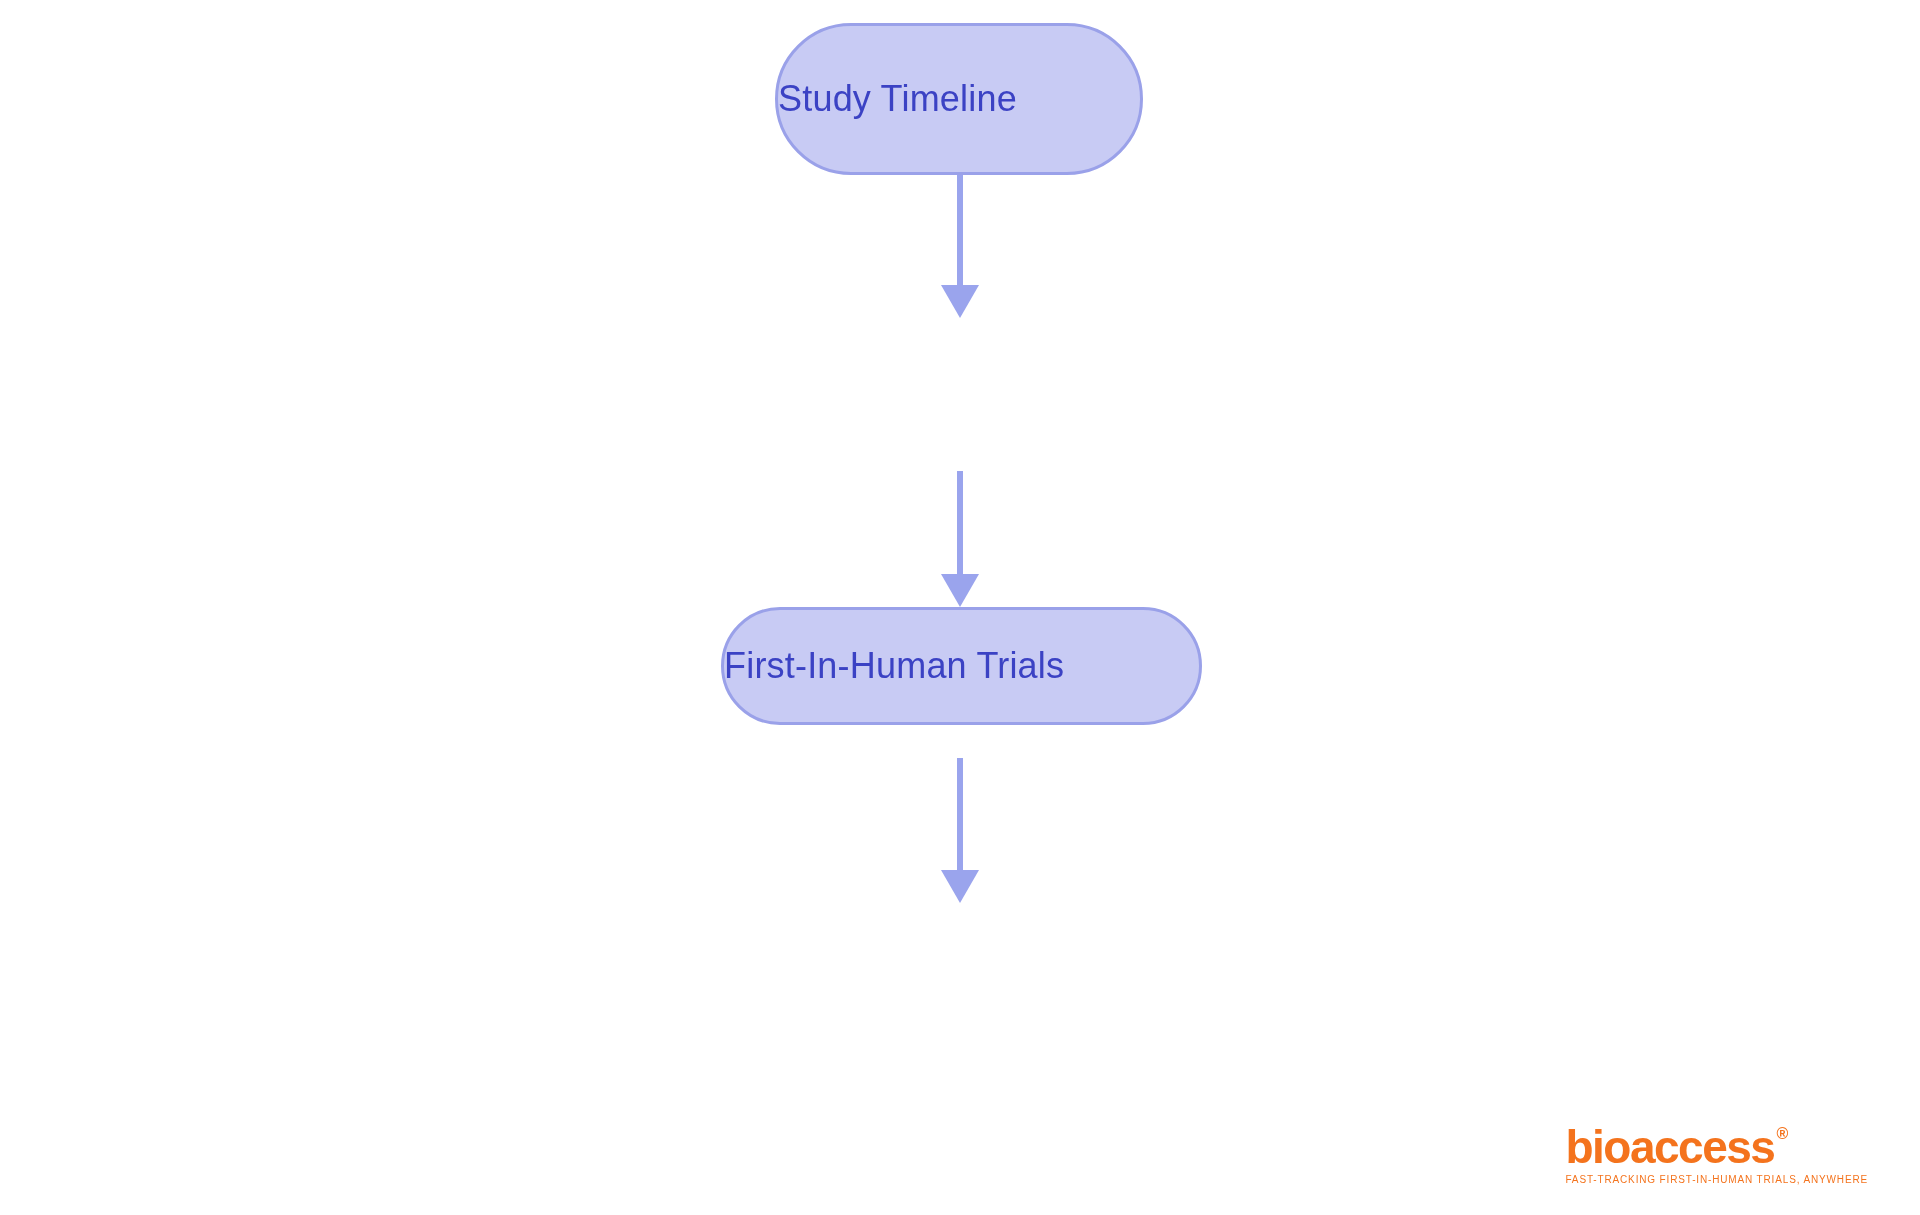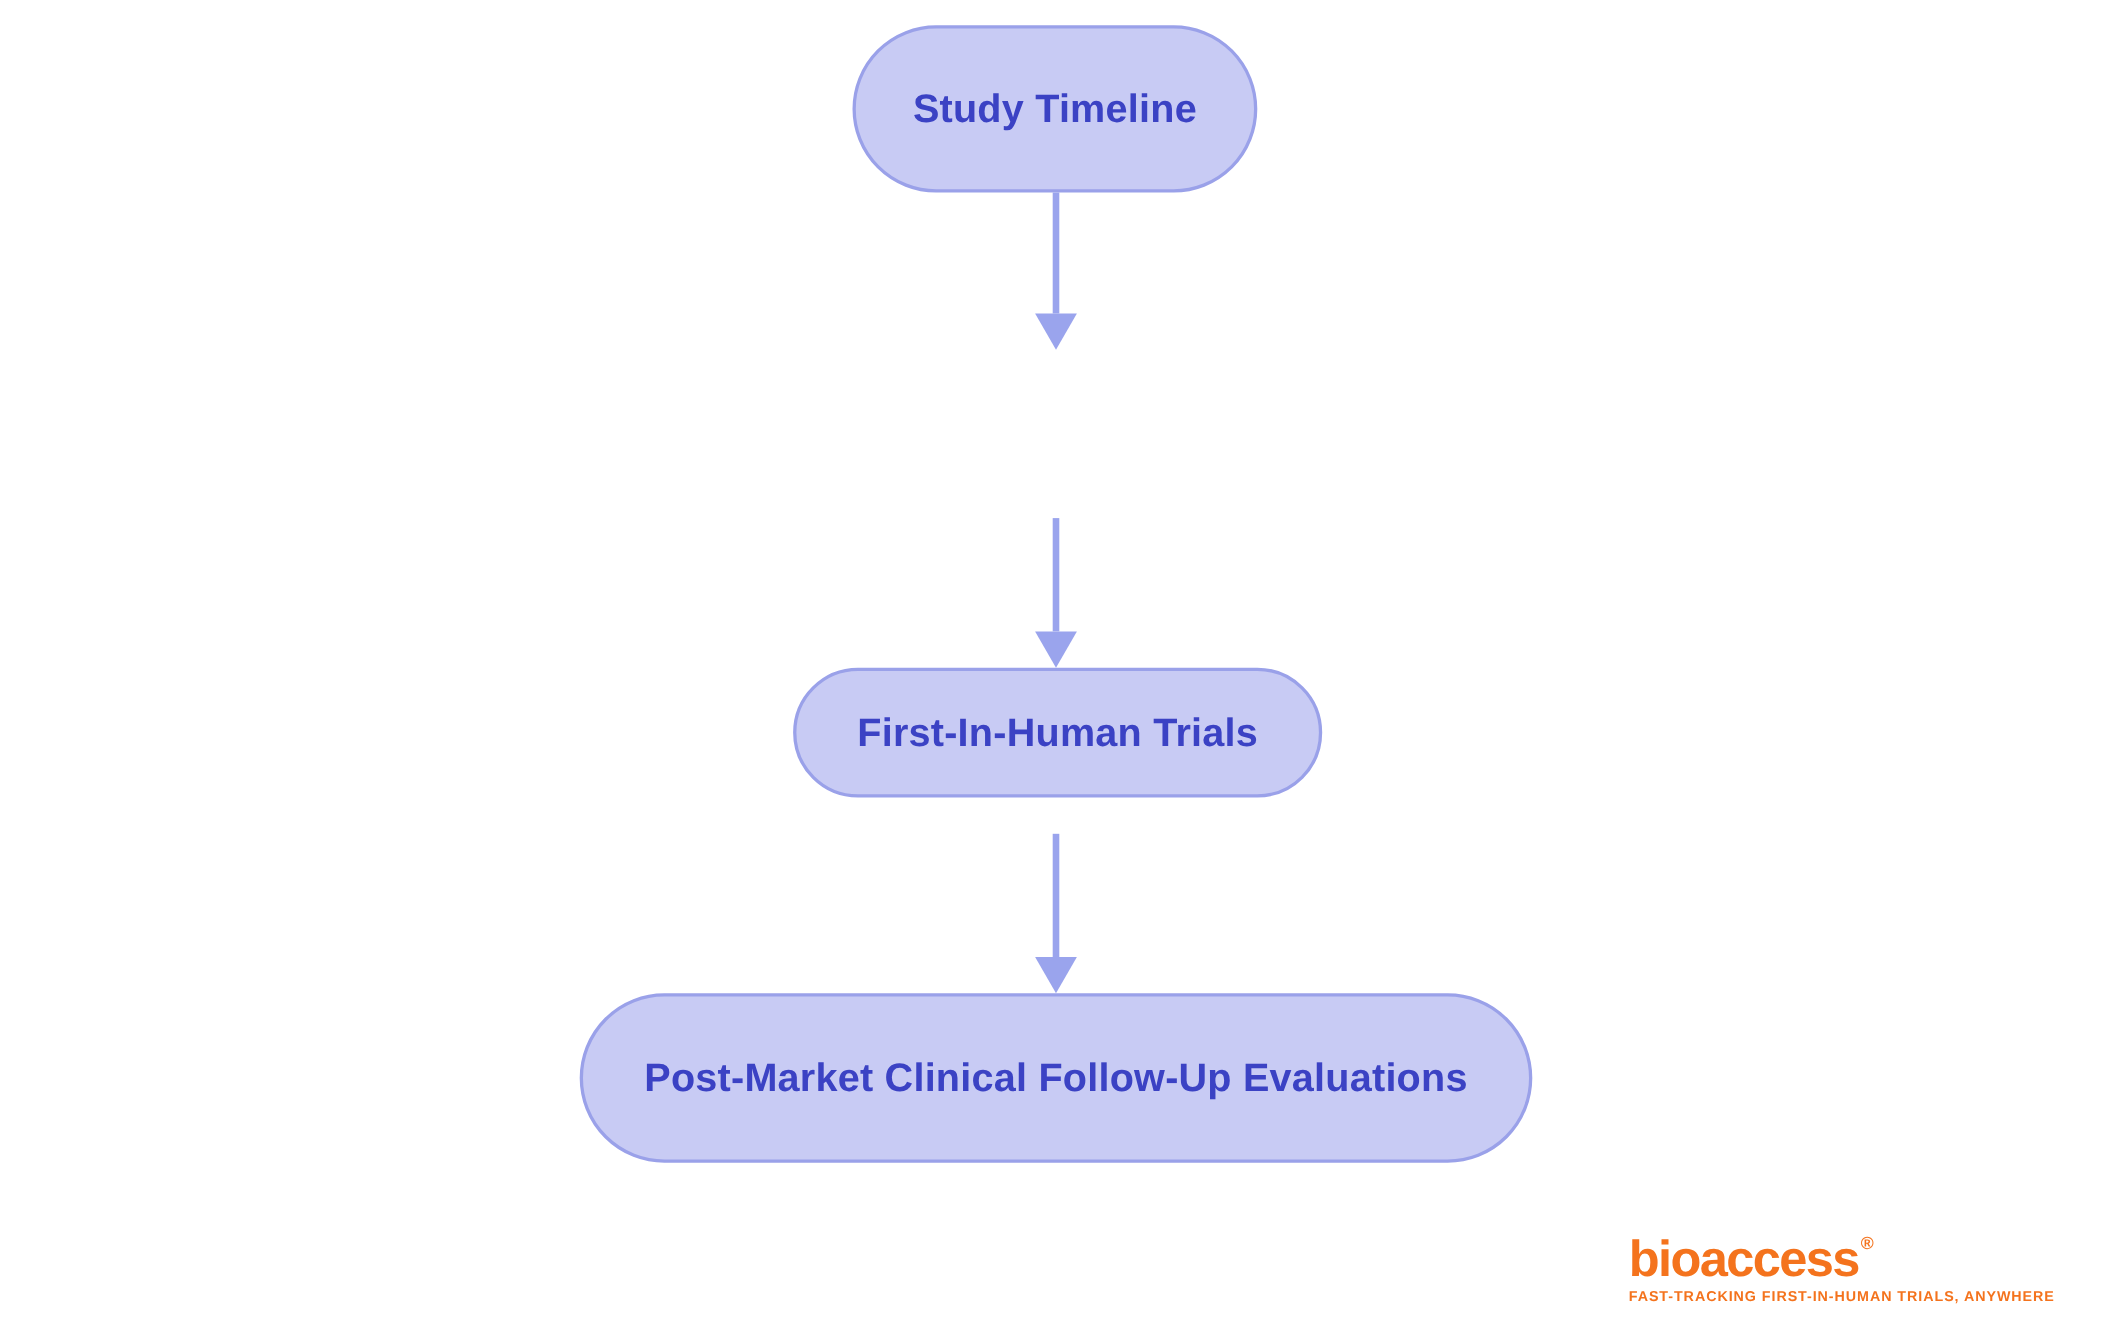--- a/index.html
+++ b/index.html
@@ -19,27 +19,26 @@
     position: relative;
     width: 1920px;
     height: 1215px;
     background: var(--background);
     overflow: hidden;
   }
   .flow-node {
     position: absolute;
     display: flex;
     align-items: center;
-    justify-content: center;
     background: var(--node-fill);
     border: 3px solid var(--node-border);
     border-radius: 80px;
     color: var(--node-text);
     font-size: 36px;
-    font-weight: 700;
+    font-weight: 400;
     letter-spacing: 0.2px;
     white-space: nowrap;
     text-align: center;
   }
   .node-1 { left: 775px; top: 23px;  width: 368px; height: 152px; }
   .node-2 { left: 643px; top: 318px; width: 634px; height: 153px; }
   .node-3 { left: 721px; top: 607px; width: 481px; height: 118px; }
   .node-4 { left: 527px; top: 903px; width: 866px; height: 154px; }
 
   .flow-arrow {
@@ -87,22 +86,22 @@
   }
   .logo-registered {
     font-size: 16px;
     font-weight: 700;
     margin-left: 2px;
     margin-top: 2px;
     color: var(--logo-orange);
   }
   .logo-tagline {
     margin-top: 5px;
-    font-size: 13px;
-    font-weight: 700;
+    font-size: 10px;
+    font-weight: 400;
     letter-spacing: 0.85px;
     color: var(--logo-orange);
     white-space: nowrap;
   }
 </style>
 </head>
 <body>
 
 <div class="canvas">
 
@@ -123,23 +122,20 @@
 
   <div class="flow-node node-3">
     <span>First-In-Human Trials</span>
   </div>
 
   <div class="flow-arrow arrow-3">
     <div class="arrow-shaft"></div>
     <div class="arrow-head"></div>
   </div>
 
-  <div class="flow-node node-4">
-    <span>Post-Market Clinical Follow-Up Evaluations</span>
-  </div>
 
   <div class="brand-logo">
     <div class="logo-wordmark-row">
       <span class="logo-wordmark">bioaccess</span>
       <span class="logo-registered">®</span>
     </div>
     <div class="logo-tagline">FAST-TRACKING FIRST-IN-HUMAN TRIALS, ANYWHERE</div>
   </div>
 
 </div>

